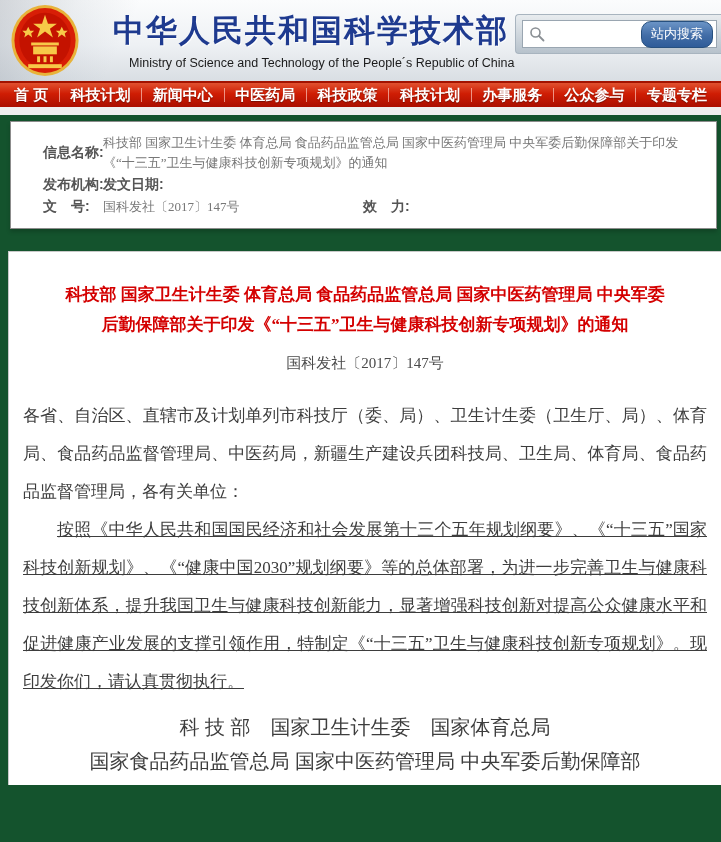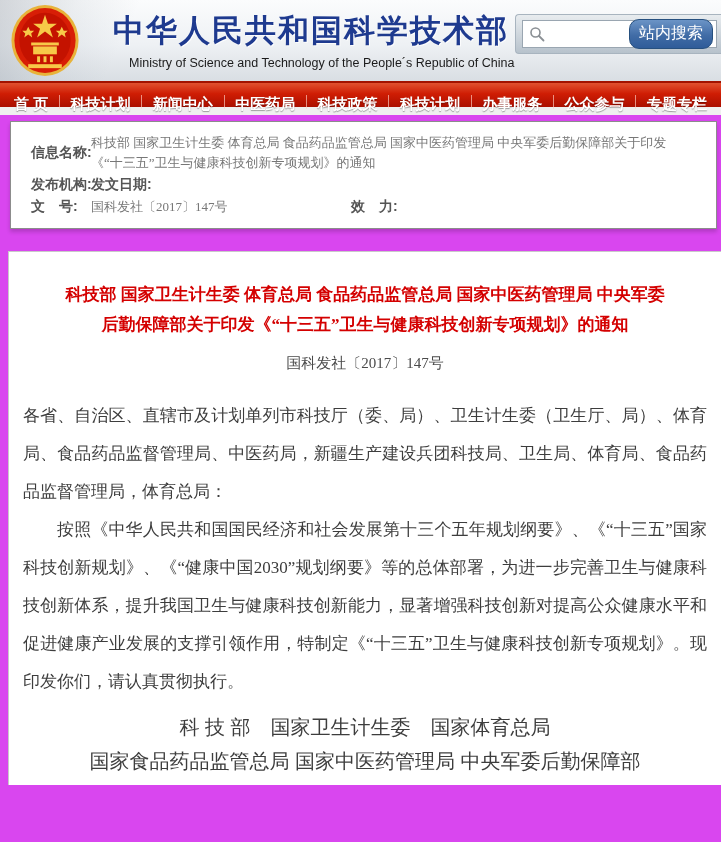--- a/index.html
+++ b/index.html
@@ -1,19 +1,19 @@
 <!DOCTYPE html>
 <html><head>
 <meta charset="utf-8">
 <style>
   * { margin:0; padding:0; box-sizing:border-box; }
   html,body { background:#ffffff; }
   .page {
     position:relative; width:721px; height:842px; overflow:hidden;
-    background:#d946ef; font-family:"Liberation Sans","DejaVu Sans",sans-serif;
+    background:#14532d; font-family:"Liberation Sans","DejaVu Sans",sans-serif;
   }
 
   
   .header {
     position:relative; height:81px;
     background:linear-gradient(180deg,#fbfcfd 0%,#eef1f4 55%,#d9dee3 100%);
   }
   .header::before {
     content:""; position:absolute; left:0; top:0; width:170px; height:81px;
     background:linear-gradient(115deg,rgba(105,115,128,0.28) 0%,rgba(160,170,180,0.15) 38%,rgba(255,255,255,0) 68%);
@@ -36,43 +36,43 @@
   .search-box {
     position:relative; height:28px; background:#ffffff; border:1px solid #9aa6b1;
     display:flex; align-items:center; padding-left:6px;
   }
   .search-icon-svg { width:16px; height:16px; flex:none; }
   .search-input {
     flex:1; min-width:0; border:none; outline:none; height:24px; font-size:13px;
     color:#444; background:transparent; padding:0 4px;
   }
   .search-btn {
-    flex:none; margin-right:3px; padding:3px 9px 4px; font-size:16px; color:#ffffff;
+    flex:none; margin-right:3px; padding:3px 9px 4px; font-size:13px; color:#ffffff;
     background:linear-gradient(180deg,#6b94c6 0%,#416ca6 55%,#2f5c99 100%);
     border:1px solid #27507f; border-radius:10px; cursor:pointer; white-space:nowrap;
   }
 
   
   .nav {
     height:20px; border-top:2px solid #a31200;
     background:linear-gradient(180deg,#e1512f 0%,#cf1d04 45%,#ab0f00 100%);
-    display:flex; justify-content:space-between; padding:12px 14px;
+    display:flex; align-items:center; justify-content:space-between; padding:12px 14px;
   }
   .nav-item {
     color:#ffffff; font-size:15px; font-weight:bold; white-space:nowrap;
     cursor:pointer; text-shadow:0 1px 1px rgba(0,0,0,0.35);
   }
   .nav-sep { width:1px; height:14px; background:rgba(255,210,200,0.65); flex:none; }
 
   .strip { height:8px; background:#efefef; }
 
   
   .info-box {
     margin:6px 4px 0 10px; background:#ffffff; border:1px solid #8c8c8c;
-    box-shadow:0 3px 4px rgba(0,0,0,0.18); padding:8px 10px 8px 20px;
+    box-shadow:0 3px 4px rgba(0,0,0,0.18); padding:8px 10px 8px 32px;
   }
   .irow { display:flex; align-items:center; margin:3px 0; }
   .ilabel {
     flex:none; width:60px; font-size:14px; font-weight:bold; color:#555555;
     white-space:nowrap;
   }
   .ilabel.l2 { width:72px; margin-left:0; }
   .ivalue {
     font-size:13px; color:#777777; line-height:20px;
     font-family:"Liberation Serif","DejaVu Serif",serif;
@@ -94,21 +94,21 @@
   }
   .doc-number {
     text-align:center; margin-top:14px; font-size:15px; color:#4a4a4a;
     font-family:"Liberation Serif","DejaVu Serif",serif;
   }
   .doc-body { margin-top:24px; }
   .doc-body p {
     font-size:17px; line-height:38px; color:#3d3d3d;
     font-family:"Liberation Serif","DejaVu Serif",serif; text-align:justify;
   }
-  .doc-body p.indent { text-indent:2em; }
+  .doc-body p.indent { text-indent:2em;text-decoration:underline; }
   .sig-block { margin-top:9px; text-align:center; }
   .sig-line, .sig-date {
     font-size:20px; line-height:34px; color:#3d3d3d;
     font-family:Liberation Sans, sans-serif;
   }
 </style>
 </head>
 <body>
 
 <div class="page">
@@ -182,21 +182,21 @@
       <div class="ivalue v1">国科发社〔2017〕147号</div>
       <div class="ilabel l2">效　力:</div>
       <div class="ivalue last"></div>
     </div>
   </div>
 
   <div class="doc-box">
     <div class="doc-title">科技部 国家卫生计生委 体育总局 食品药品监管总局 国家中医药管理局 中央军委后勤保障部关于印发《“十三五”卫生与健康科技创新专项规划》的通知</div>
     <div class="doc-number">国科发社〔2017〕147号</div>
     <div class="doc-body">
-      <p>各省、自治区、直辖市及计划单列市科技厅（委、局）、卫生计生委（卫生厅、局）、体育局、食品药品监督管理局、中医药局，新疆生产建设兵团科技局、卫生局、体育局、食品药品监督管理局，体育总局：</p>
+      <p>各省、自治区、直辖市及计划单列市科技厅（委、局）、卫生计生委（卫生厅、局）、体育局、食品药品监督管理局、中医药局，新疆生产建设兵团科技局、卫生局、体育局、食品药品监督管理局，各有关单位：</p>
       <p class="indent">按照《中华人民共和国国民经济和社会发展第十三个五年规划纲要》、《“十三五”国家科技创新规划》、《“健康中国2030”规划纲要》等的总体部署，为进一步完善卫生与健康科技创新体系，提升我国卫生与健康科技创新能力，显著增强科技创新对提高公众健康水平和促进健康产业发展的支撑引领作用，特制定《“十三五”卫生与健康科技创新专项规划》。现印发你们，请认真贯彻执行。</p>
     </div>
     <div class="sig-block">
       <div class="sig-line">科 技 部　国家卫生计生委　国家体育总局</div>
       <div class="sig-line">国家食品药品监管总局 国家中医药管理局 中央军委后勤保障部</div>
 
     </div>
   </div>
 
 </div>

